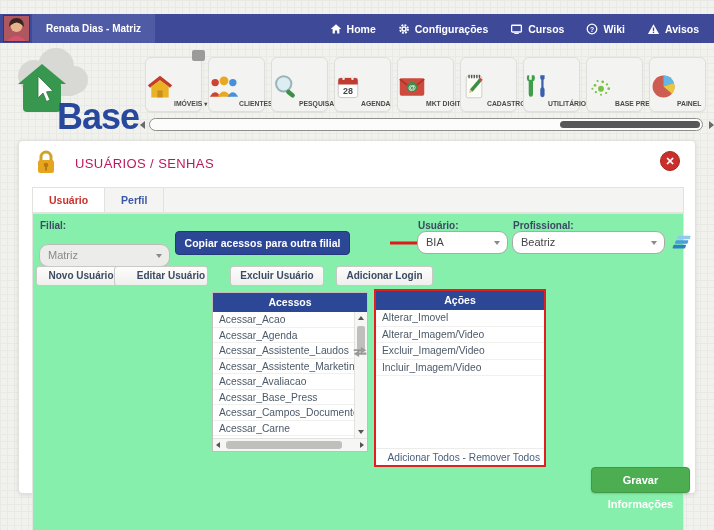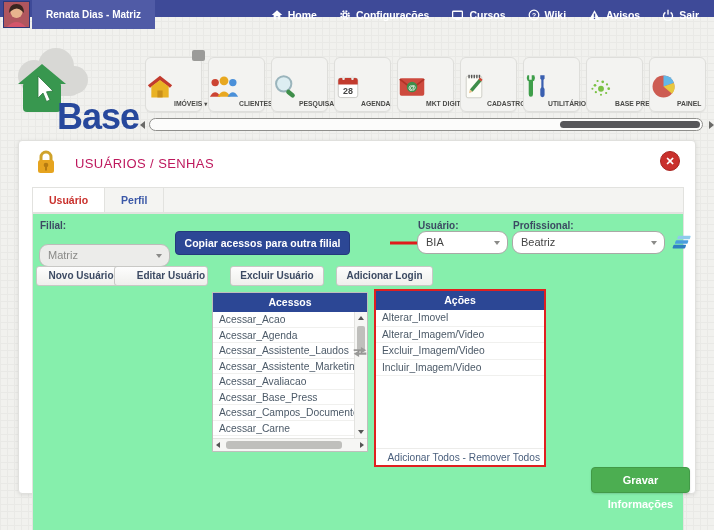--- a/index.html
+++ b/index.html
@@ -5,21 +5,21 @@
   * { margin:0; padding:0; box-sizing:border-box; }
   html,body { width:714px; height:530px; font-family:"Liberation Sans", sans-serif; }
   #root {
     position:relative; width:714px; height:530px; overflow:hidden;
     background-color:#f1f1ee;
     background-image:linear-gradient(#e9e9e6 1px, transparent 1px),
                      linear-gradient(90deg,#e9e9e6 1px, transparent 1px);
     background-size:7px 7px;
   }
   
-  .topbar { position:absolute; left:0; top:0; width:714px; height:17px; background:#3e4a98; display:flex; align-items:center; }
+  .topbar { position:absolute; left:0; top:14px; width:714px; height:29px; background:#3e4a98; display:flex; align-items:center; }
   .avatar { position:absolute; left:3px; top:1px; width:27px; height:27px; overflow:hidden; border:1px solid #2e3878; }
   .user-chip { position:absolute; left:32px; top:0; height:29px; display:flex; align-items:center; padding:0 14px; background:#505ba6; color:#fff; font-size:10px; font-weight:bold; cursor:pointer; }
   .top-menu { position:absolute; right:4px; top:0; height:29px; display:flex; align-items:center; }
   .top-menu-item { display:flex; align-items:center; gap:5px; padding:0 11px; color:#fff; font-size:10.5px; font-weight:bold; height:29px; cursor:pointer; }
   .top-menu-item svg { display:block; }
   
   .logo { position:absolute; left:6px; top:46px; width:150px; height:70px; }
   .brand-base { position:absolute; left:51px; top:50px; font-size:36px; font-weight:bold; color:#27489c; letter-spacing:-1px; }
   .brand-casa { position:absolute; left:92px; top:92px; font-size:13px; font-weight:bold; color:#3f9e5a; letter-spacing:4px; }
   
@@ -123,27 +123,20 @@
         <span>Wiki</span>
       </div>
       <div class="top-menu-item">
         <svg width="13" height="12" viewBox="0 0 16 16">
             <path d="M8 1.5 L15.4 14.5 H0.6 Z" fill="#fff"></path>
             <rect x="7.1" y="6" width="1.8" height="4.6" fill="#3e4a98"></rect>
             <rect x="7.1" y="11.6" width="1.8" height="1.8" fill="#3e4a98"></rect>
           </svg>
         <span>Avisos</span>
       </div>
-      <div class="top-menu-item">
-        <svg width="12" height="12" viewBox="0 0 16 16">
-            <path d="M4.5 4.5 A6 6 0 1 0 11.5 4.5" fill="none" stroke="#fff" stroke-width="1.8"></path>
-            <rect x="7.1" y="1" width="1.8" height="6.5" fill="#fff"></rect>
-          </svg>
-        <span>Sair</span>
-      </div>
     </div>
   </div>
 
   <div class="logo">
     <svg width="150" height="70" viewBox="0 0 150 70">
       <g fill="#d8d8d5">
         <circle cx="28" cy="30" r="16"></circle>
         <circle cx="50" cy="20" r="18"></circle>
         <circle cx="68" cy="34" r="14"></circle>
         <rect x="16" y="26" width="60" height="24" rx="12"></rect>

